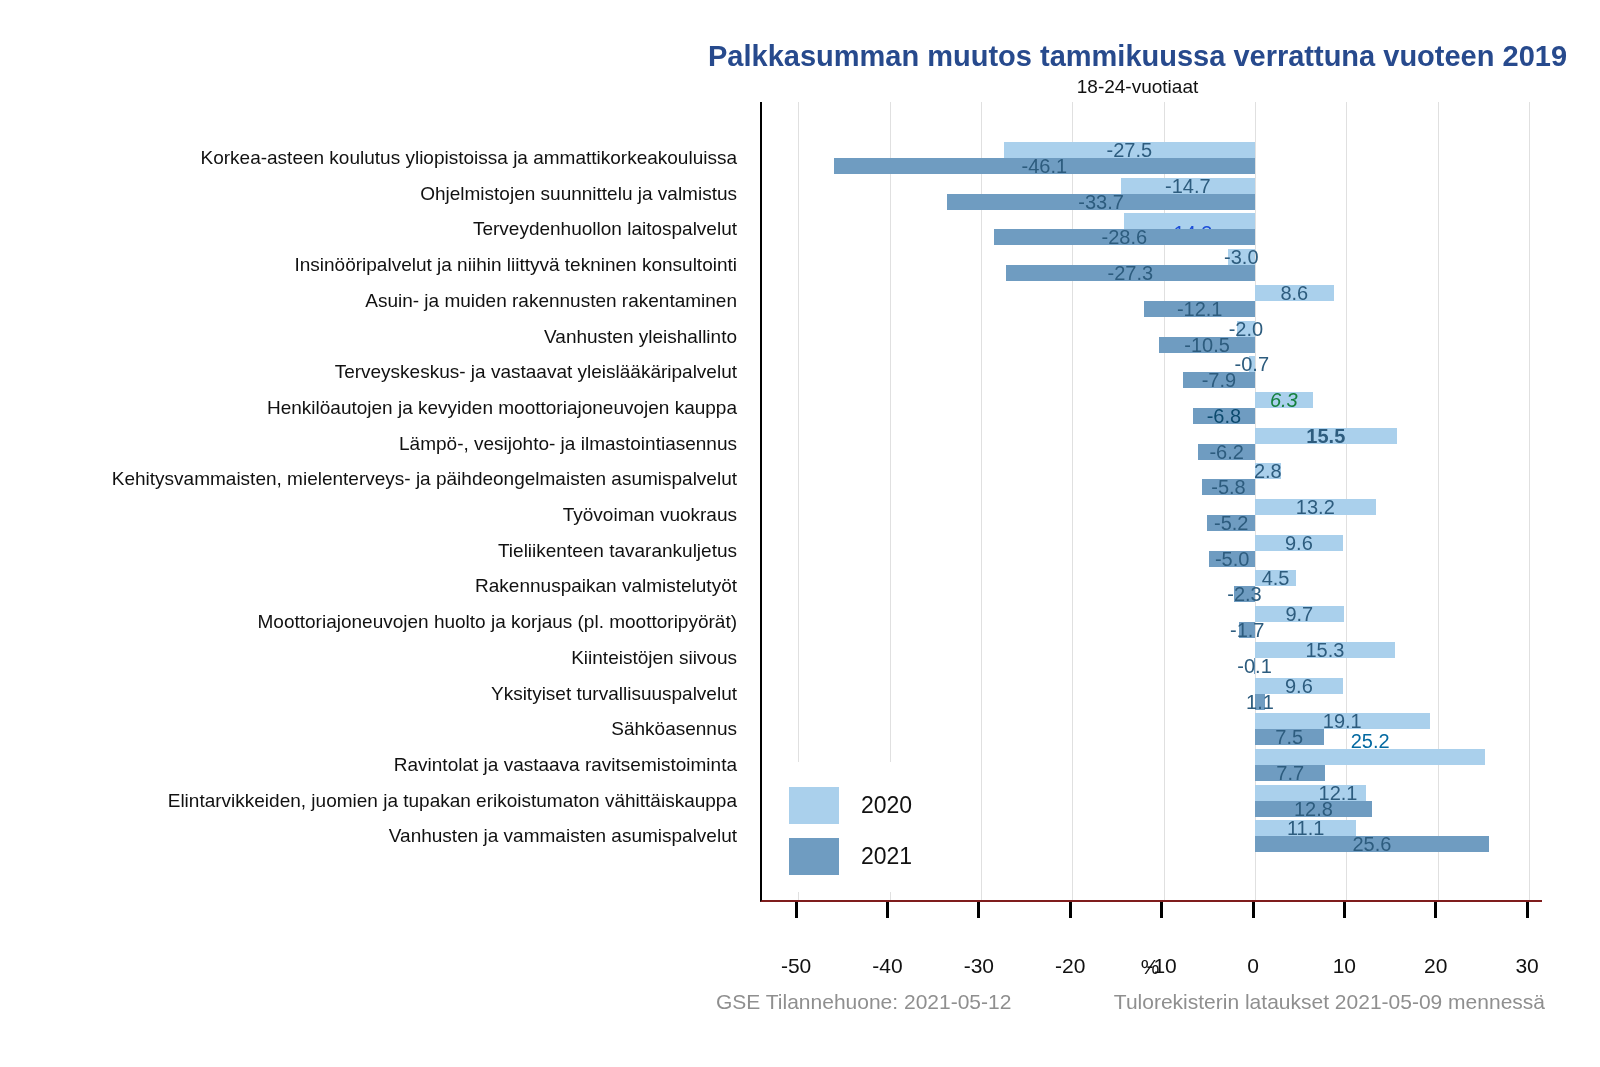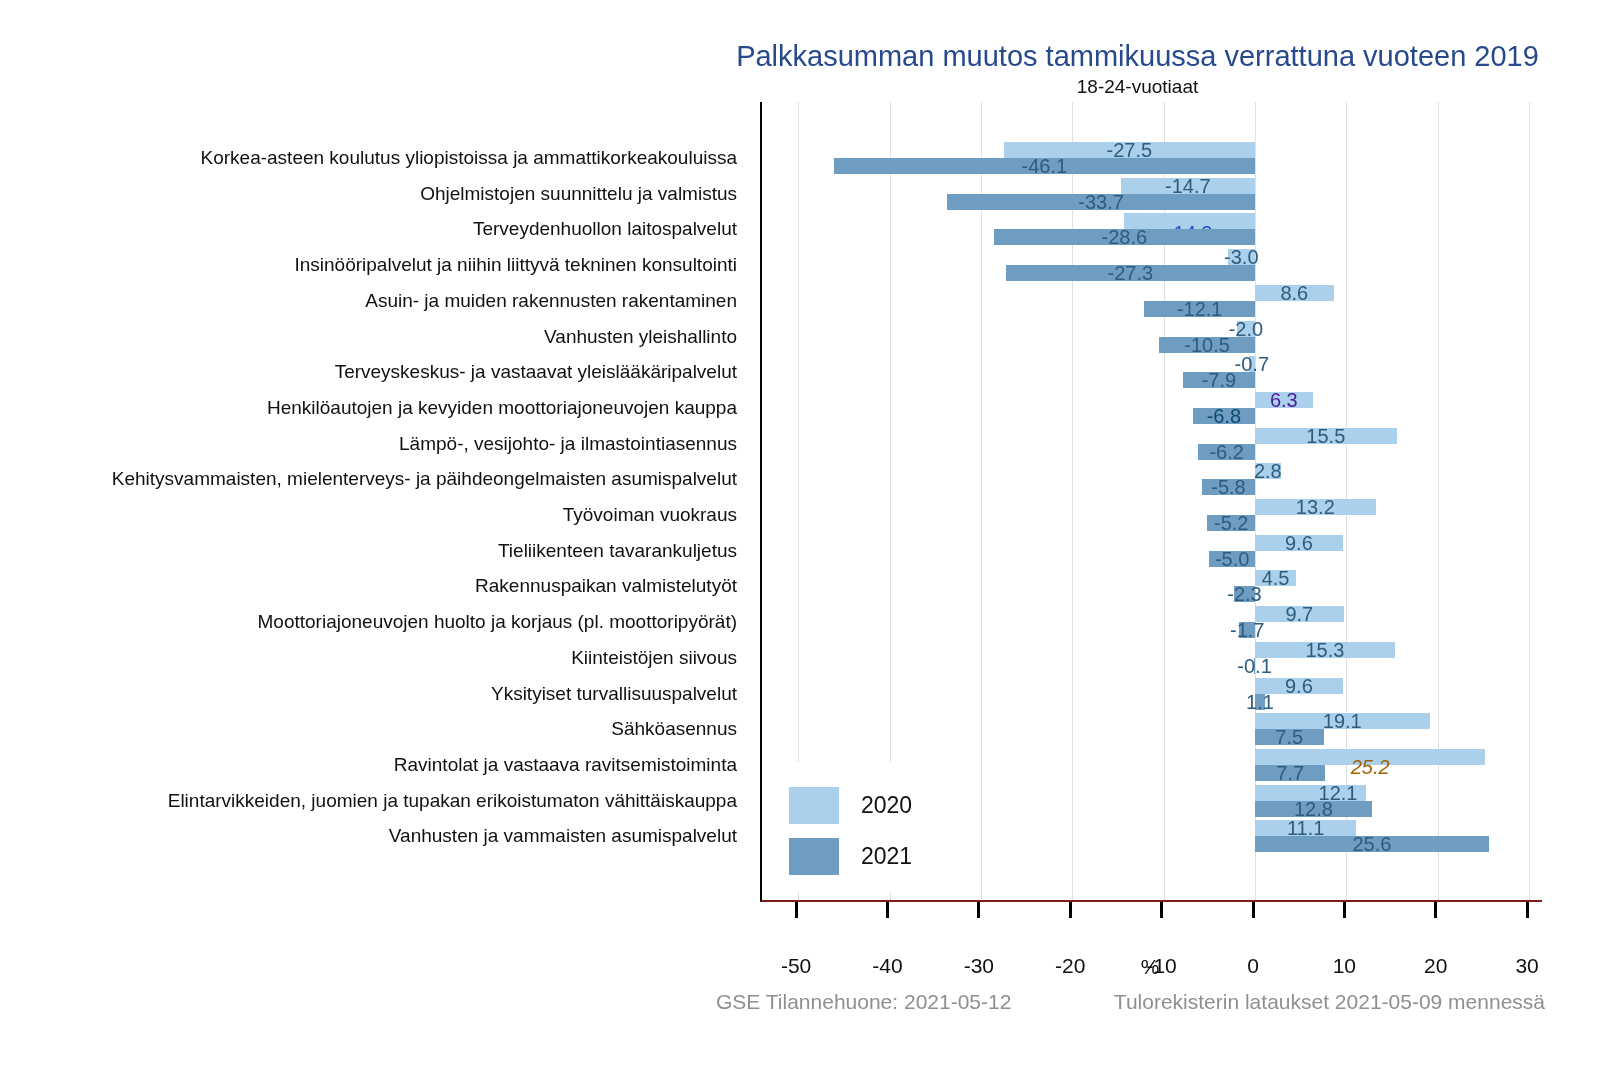--- a/index.html
+++ b/index.html
@@ -44,21 +44,21 @@
   .legend-swatch{width:50px;height:37px;flex:0 0 auto;}
   .legend-label{margin-left:22px;font-size:23px;color:#111111;}
   .footer{position:absolute;top:990px;font-size:21px;color:#8f8f8f;white-space:nowrap;}
   #footer-left{left:716px;}
   #footer-right{right:55px;}
 </style>
 </head>
 <body>
 
 <div id="canvas">
-  <div class="title" style="color: rgb(39, 74, 141);">Palkkasumman muutos tammikuussa verrattuna vuoteen 2019</div>
+  <div class="title" style="color: rgb(39, 74, 141); font-weight: bold;">Palkkasumman muutos tammikuussa verrattuna vuoteen 2019</div>
   <div class="subtitle">18-24-vuotiaat</div>
 
   <div id="cat-labels">
       <div class="cat-label" style="top: 158px;">Korkea-asteen koulutus yliopistoissa ja ammattikorkeakouluissa</div>
       <div class="cat-label" style="top: 193.7px;">Ohjelmistojen suunnittelu ja valmistus</div>
       <div class="cat-label" style="top: 229.4px;">Terveydenhuollon laitospalvelut</div>
       <div class="cat-label" style="top: 265.1px;">Insinööripalvelut ja niihin liittyvä tekninen konsultointi</div>
       <div class="cat-label" style="top: 300.8px;">Asuin- ja muiden rakennusten rakentaminen</div>
       <div class="cat-label" style="top: 336.5px;">Vanhusten yleishallinto</div>
       <div class="cat-label" style="top: 372.2px;">Terveyskeskus- ja vastaavat yleislääkäripalvelut</div>
@@ -112,25 +112,25 @@
         <span class="value-label" style="left: 437.718px; top: 206.8px; color: rgb(45, 92, 126);">-12.1</span>
         <div class="bar" style="top: 218.5px; background: rgb(170, 208, 236); left: 474.725px; width: 18.275px;"></div>
         <span class="value-label" style="left: 483.862px; top: 226.5px; color: rgb(45, 92, 126);">-2.0</span>
         <div class="bar" style="top: 234.5px; background: rgb(111, 156, 193); left: 397.056px; width: 95.9437px;"></div>
         <span class="value-label" style="left: 445.028px; top: 242.5px; color: rgb(45, 92, 126);">-10.5</span>
         <div class="bar" style="top: 254.2px; background: rgb(170, 208, 236); left: 486.604px; width: 6.39625px;"></div>
         <span class="value-label" style="left: 489.802px; top: 262.2px; color: rgb(45, 92, 126);">-0.7</span>
         <div class="bar" style="top: 270.2px; background: rgb(111, 156, 193); left: 420.814px; width: 72.1863px;"></div>
         <span class="value-label" style="left: 456.907px; top: 278.2px; color: rgb(45, 92, 126);">-7.9</span>
         <div class="bar" style="top: 289.9px; background: rgb(170, 208, 236); left: 493px; width: 57.5662px;"></div>
-        <span class="value-label" style="left: 521.783px; top: 297.9px; color: #4c1d95;">6.3</span>
+        <span class="value-label" style="left: 521.783px; top: 297.9px; color: #15803d; font-style: italic;">6.3</span>
         <div class="bar" style="top: 305.9px; background: rgb(111, 156, 193); left: 430.865px; width: 62.135px;"></div>
         <span class="value-label" style="left: 461.932px; top: 313.9px; color: #0c4a6e;">-6.8</span>
         <div class="bar" style="top: 325.6px; background: rgb(170, 208, 236); left: 493px; width: 141.631px;"></div>
-        <span class="value-label" style="left: 563.816px; top: 333.6px; color: rgb(45, 92, 126);">15.5</span>
+        <span class="value-label" style="left: 563.816px; top: 333.6px; color: rgb(45, 92, 126); font-weight: bold;">15.5</span>
         <div class="bar" style="top: 341.6px; background: rgb(111, 156, 193); left: 436.348px; width: 56.6525px;"></div>
         <span class="value-label" style="left: 464.674px; top: 349.6px; color: rgb(45, 92, 126);">-6.2</span>
         <div class="bar" style="top: 361.3px; background: rgb(170, 208, 236); left: 493px; width: 25.585px;"></div>
         <span class="value-label" style="left: 505.793px; top: 369.3px; color: rgb(45, 92, 126);">2.8</span>
         <div class="bar" style="top: 377.3px; background: rgb(111, 156, 193); left: 440.002px; width: 52.9975px;"></div>
         <span class="value-label" style="left: 466.501px; top: 385.3px; color: rgb(45, 92, 126);">-5.8</span>
         <div class="bar" style="top: 397px; background: rgb(170, 208, 236); left: 493px; width: 120.615px;"></div>
         <span class="value-label" style="left: 553.307px; top: 405px; color: rgb(45, 92, 126);">13.2</span>
         <div class="bar" style="top: 413px; background: rgb(111, 156, 193); left: 445.485px; width: 47.515px;"></div>
         <span class="value-label" style="left: 469.243px; top: 421px; color: rgb(45, 92, 126);">-5.2</span>
@@ -152,21 +152,21 @@
         <span class="value-label" style="left: 492.543px; top: 563.8px; color: rgb(45, 92, 126);">-0.1</span>
         <div class="bar" style="top: 575.5px; background: rgb(170, 208, 236); left: 493px; width: 87.72px;"></div>
         <span class="value-label" style="left: 536.86px; top: 583.5px; color: rgb(45, 92, 126);">9.6</span>
         <div class="bar" style="top: 591.5px; background: rgb(111, 156, 193); left: 493px; width: 10.0512px;"></div>
         <span class="value-label" style="left: 498.026px; top: 599.5px; color: rgb(45, 92, 126);">1.1</span>
         <div class="bar" style="top: 611.2px; background: rgb(170, 208, 236); left: 493px; width: 174.526px;"></div>
         <span class="value-label" style="left: 580.263px; top: 619.2px; color: rgb(45, 92, 126);">19.1</span>
         <div class="bar" style="top: 627.2px; background: rgb(111, 156, 193); left: 493px; width: 68.5312px;"></div>
         <span class="value-label" style="left: 527.266px; top: 635.2px; color: rgb(45, 92, 126);">7.5</span>
         <div class="bar" style="top: 646.9px; background: rgb(170, 208, 236); left: 493px; width: 230.265px;"></div>
-        <span class="value-label" style="left: 608.132px; top: 665px; color: #a16207; font-style: italic;">25.2</span>
+        <span class="value-label" style="left: 608.132px; top: 639px; color: #0369a1;">25.2</span>
         <div class="bar" style="top: 662.9px; background: rgb(111, 156, 193); left: 493px; width: 70.3588px;"></div>
         <span class="value-label" style="left: 528.179px; top: 670.9px; color: rgb(45, 92, 126);">7.7</span>
         <div class="bar" style="top: 682.6px; background: rgb(170, 208, 236); left: 493px; width: 110.564px;"></div>
         <span class="value-label" style="left: 576px; top: 690.6px; color: rgb(45, 92, 126);">12.1</span>
         <div class="bar" style="top: 698.6px; background: rgb(111, 156, 193); left: 493px; width: 116.96px;"></div>
         <span class="value-label" style="left: 551.48px; top: 706.6px; color: rgb(45, 92, 126);">12.8</span>
         <div class="bar" style="top: 718.3px; background: rgb(170, 208, 236); left: 493px; width: 101.426px;"></div>
         <span class="value-label" style="left: 543.713px; top: 726.3px; color: rgb(45, 92, 126);">11.1</span>
         <div class="bar" style="top: 734.3px; background: rgb(111, 156, 193); left: 493px; width: 233.92px;"></div>
         <span class="value-label" style="left: 609.96px; top: 742.3px; color: rgb(45, 92, 126);">25.6</span>

